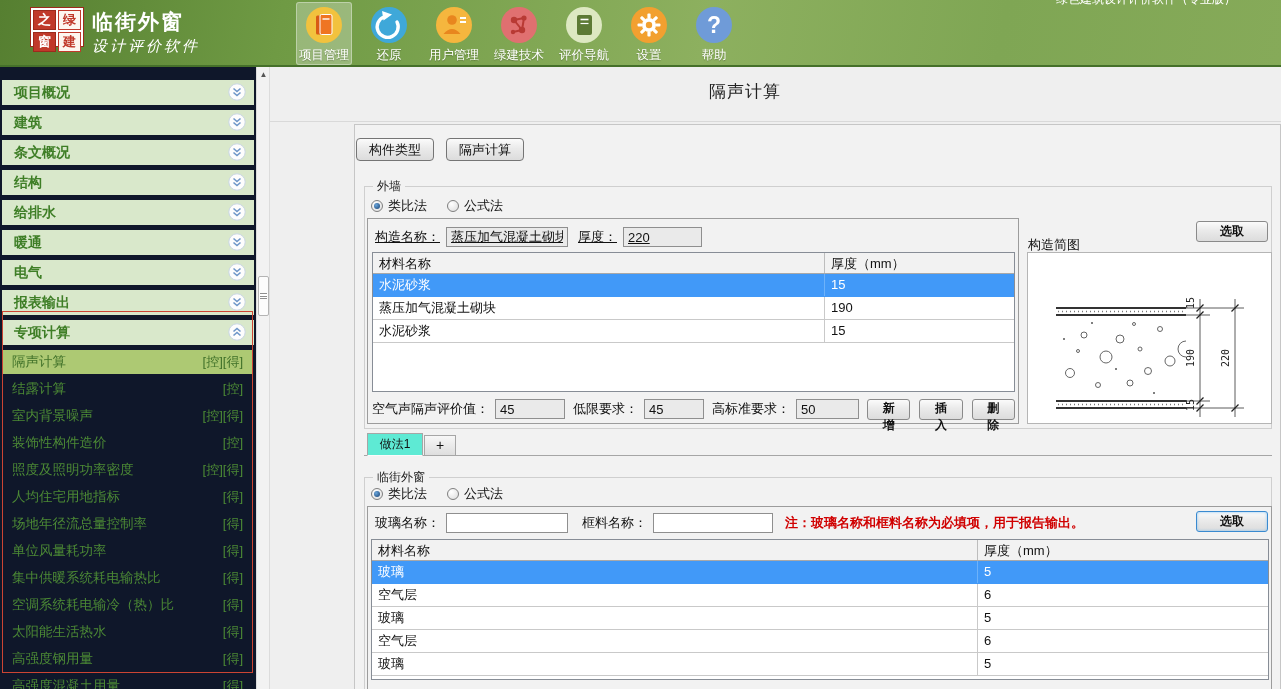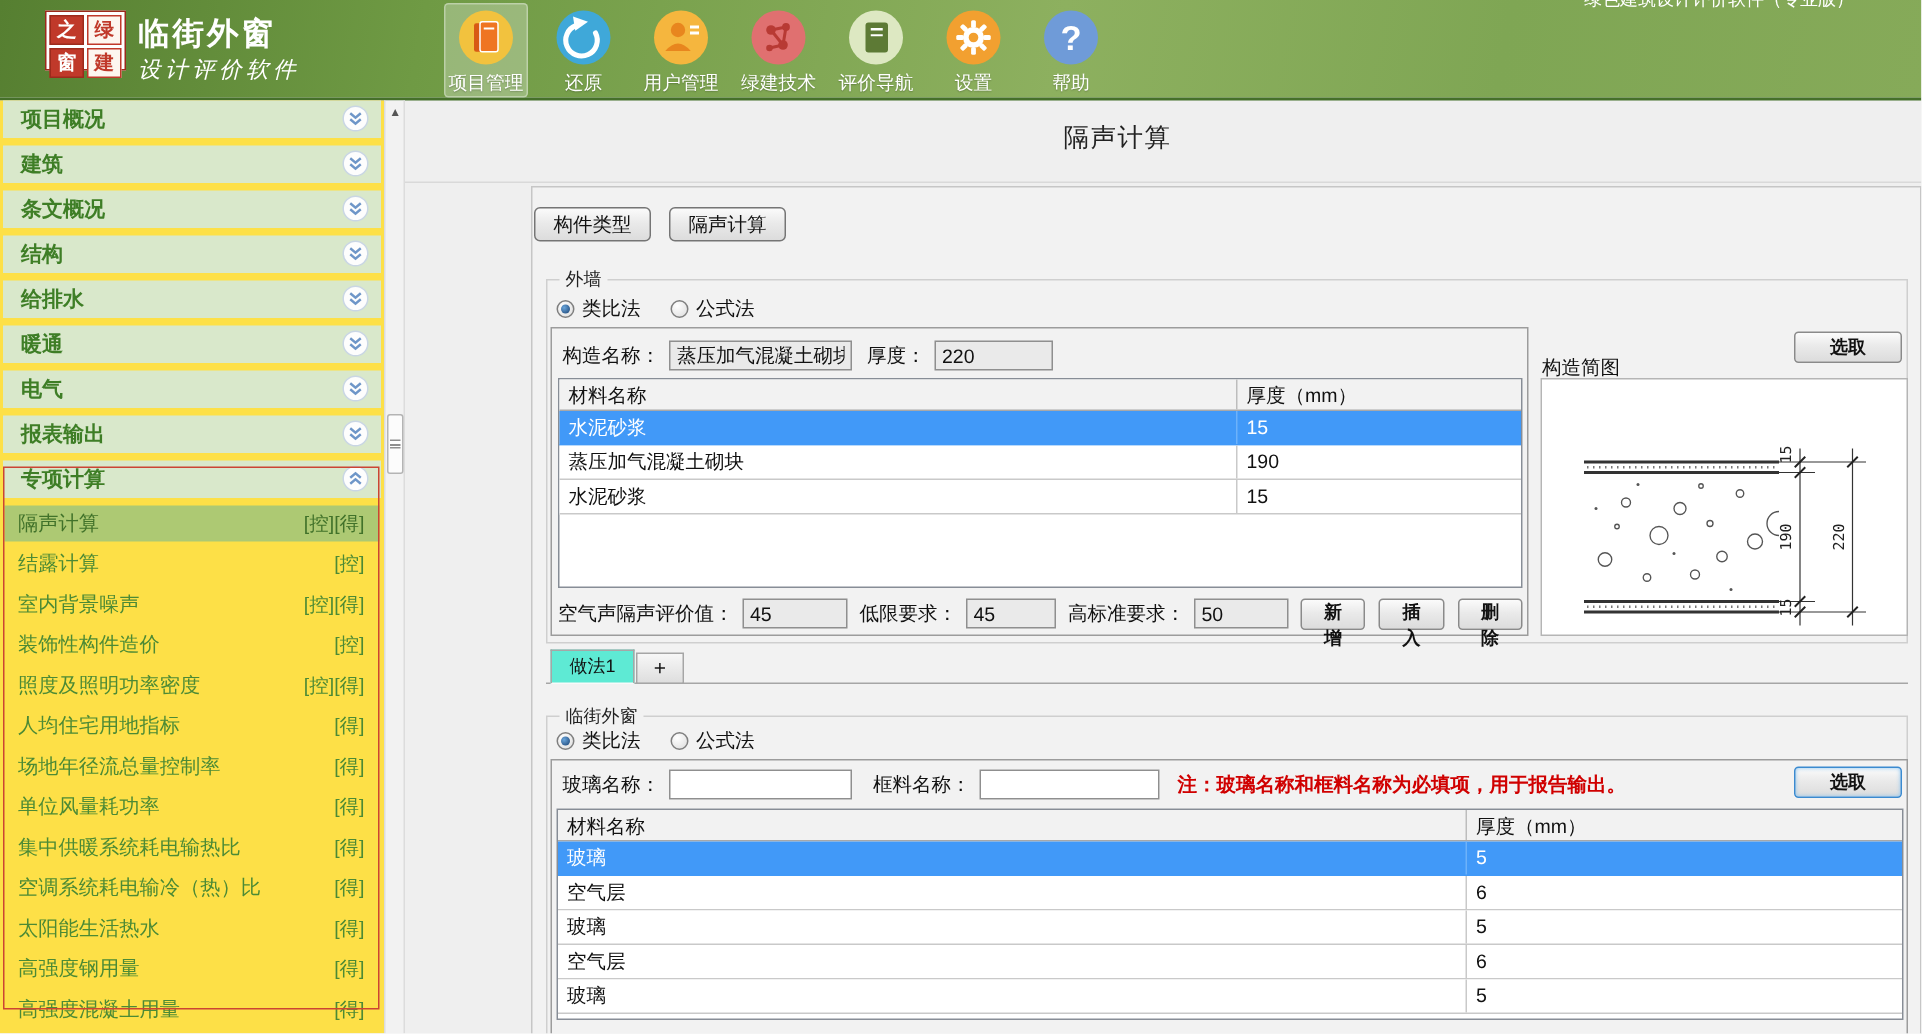--- a/index.html
+++ b/index.html
@@ -21,21 +21,21 @@
   .brand-s { position:absolute; left:92px; top:37px; color:#fff; font-size:15px; font-style:italic; letter-spacing:3px; }
   .clip-txt { position:absolute; right:45px; top:-9px; color:#fff; font-size:12px; white-space:nowrap; }
 
   .toolbar { position:absolute; left:296px; top:2px; display:flex; gap:9px; }
   .tb-item { width:56px; height:63px; display:flex; flex-direction:column; align-items:center; cursor:pointer; }
   .tb-item.active { background:rgba(255,255,255,0.28); border-radius:3px; box-shadow:inset 0 0 0 1px rgba(255,255,255,0.35); }
   .tb-ic { width:38px; height:38px; margin-top:4px; }
   .tb-lb { margin-top:3px; font-size:12.5px; color:#fff; text-shadow:0 1px 1px rgba(0,0,0,0.25); white-space:nowrap; }
 
   
-  .sb { position:absolute; left:0; top:67px; width:256px; height:622px; background:#fde047; padding-top:0; }
+  .sb { position:absolute; left:0; top:67px; width:256px; height:622px; background:#0f172a; padding-top:13px; }
   .sb-h { position:relative; height:25px; margin:0 2px 5px 2px; background:#d9e8cb; color:#3e7e26;
           font-size:14px; font-weight:bold; line-height:25px; padding-left:12px; cursor:pointer; }
   .sb-h .chev { position:absolute; right:8px; top:3px; width:18px; height:18px; }
   .sb-sub { position:relative; height:24px; margin:0 3px 3px 3px; display:flex; align-items:center;
             color:#4c8a35; font-size:13.5px; padding:0 10px 0 9px; cursor:pointer; }
   .sb-sub .tg { margin-left:auto; font-size:13px; }
   .sb-sub.sel { background:#adc973; color:#41722a; }
   .redbox { position:absolute; left:2px; top:244px; width:251px; height:362px;
             border:1px solid #cc4433; pointer-events:none; z-index:5; }
 
@@ -373,21 +373,21 @@
       <span>类比法</span>
     </span>
     <span class="ritem">
       <span class="radio"></span>
       <span>公式法</span>
     </span>
   </div>
 
   <div class="ibox boxA"></div>
 
-  <div class="frow" style="left:375px; top:227px;">
+  <div class="frow" style="left:375px; top:227px;text-decoration:underline;">
     <span class="lbl">构造名称：</span>
     <input class="tin" style="width: 122px;" value="蒸压加气混凝土砌块">
     <span class="lbl" style="margin-left:10px;">厚度：</span>
     <input class="tin" style="width: 79px;" value="220">
   </div>
 
   <div class="tbl tblA">
     <div class="t-head">
       <div class="c1">材料名称</div>
       <div class="c2">厚度（mm）</div>

